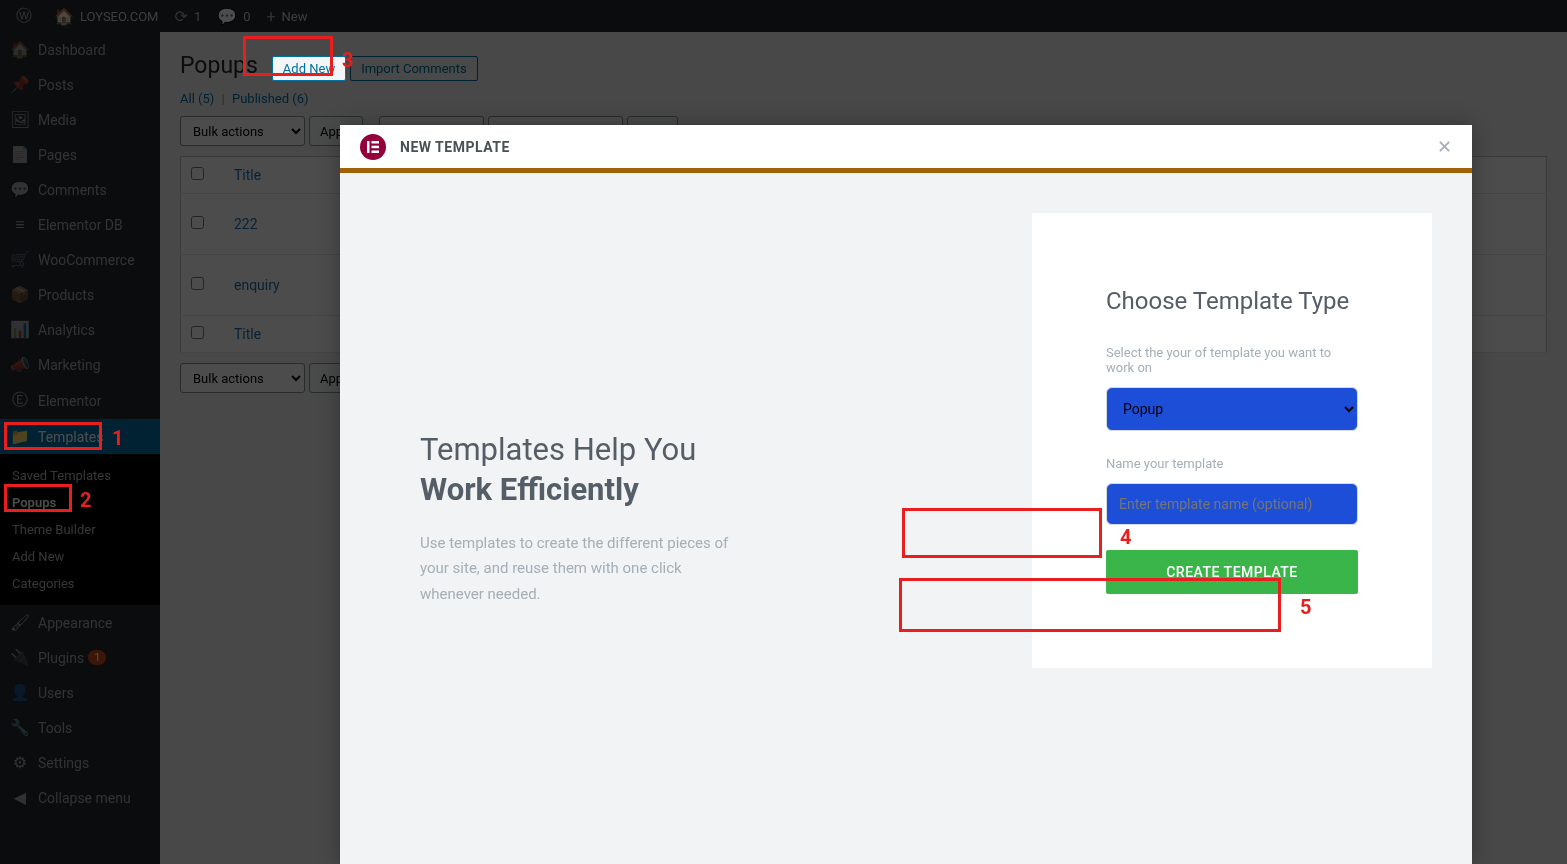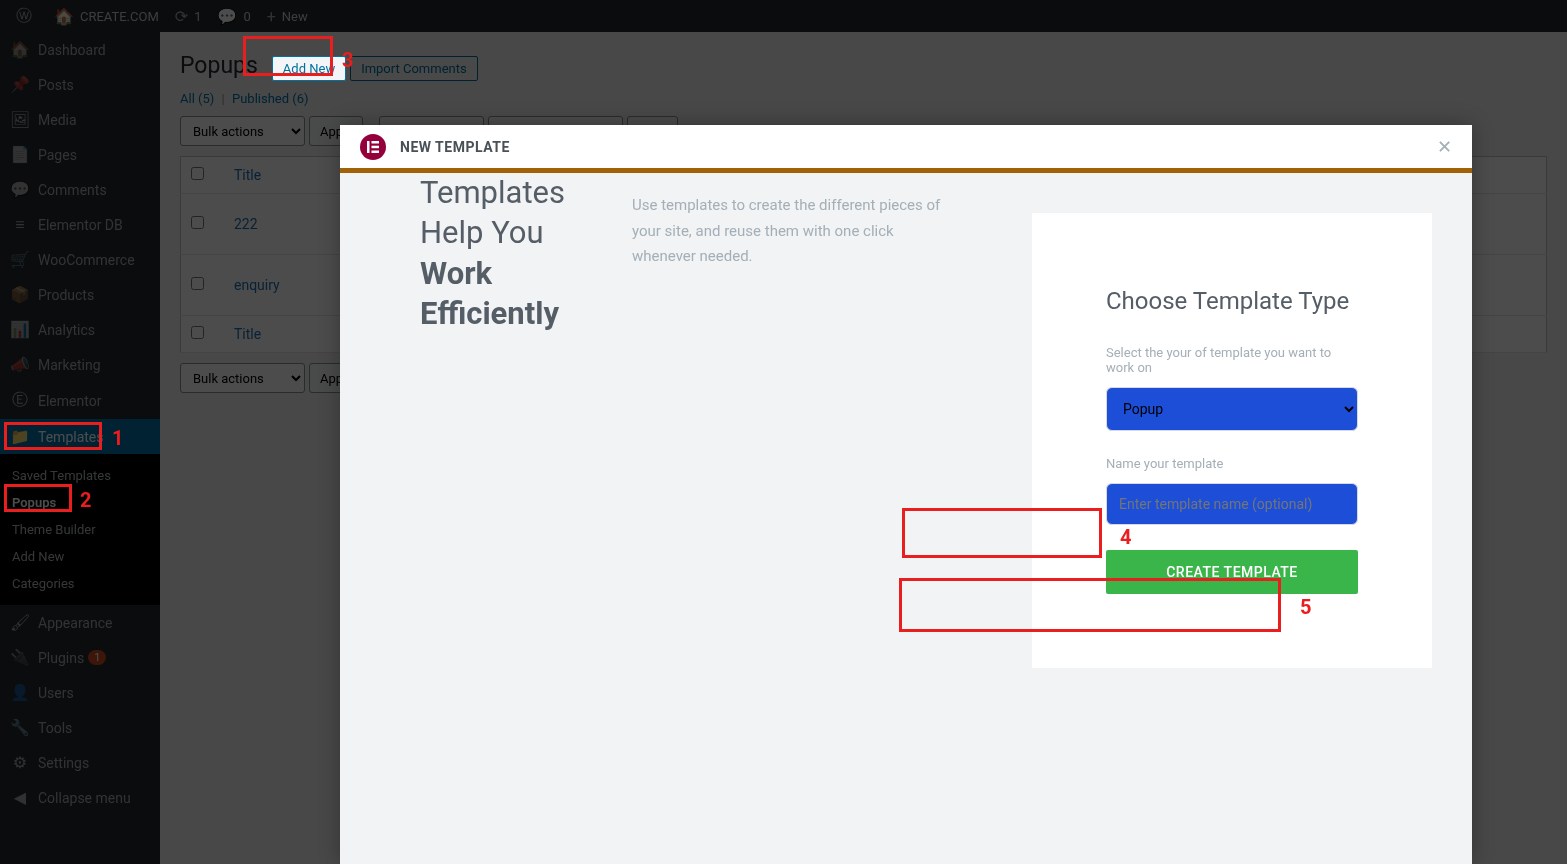--- a/index.html
+++ b/index.html
@@ -39,21 +39,21 @@
 .overlay { position: absolute; inset: 0; background: rgba(0,0,0,.7); z-index: 10; }
 
 
 .modal { position: absolute; top: 125px; left: 340px; right: 95px; bottom: 0; background: #f1f3f5; z-index: 20; box-shadow: 0 0 20px rgba(0,0,0,.3); display: flex; flex-direction: column; }
 .modal-header { height: 48px; background: #fff; border-bottom: 5px solid #a16207; display: flex; align-items: center; padding: 0 20px; position: relative; }
 .modal-header .logo { width: 26px; height: 26px; border-radius: 50%; background: #93003c; display: flex; align-items: center; justify-content: center; margin-right: 14px; }
 .modal-header .logo svg { fill: #fff; }
 .modal-header .title { font-size: 14px; font-weight: 700; color: #495157; letter-spacing: .5px; }
 .modal-header .close { position: absolute; right: 20px; color: #a4afb7; font-size: 18px; cursor: pointer; }
 .modal-body { flex: 1; display: flex; }
-.modal-left { flex: 1; display: flex; justify-content: center; padding: 0 80px; color: #555d66; }
+.modal-left { flex: 1; display: flex; flex-direction: column; justify-content: center; padding: 0 80px; color: #555d66; }
 .modal-left h2 { font-size: 31px; font-weight: 400; color: #555d66; line-height: 1.3; }
 .modal-left h2 strong { font-weight: 700; }
 .modal-left p { margin-top: 20px; font-size: 15px; line-height: 1.7; color: #a4afb7; max-width: 320px; }
 .modal-right { width: 400px; background: #fff; margin: 40px 40px 40px 0; padding: 74px; align-self: flex-start; }
 .modal-right h3 { font-size: 24px; font-weight: 400; color: #555d66; margin-bottom: 30px; }
 .modal-right label { display: block; font-size: 13px; color: #a4afb7; margin-bottom: 12px; }
 .modal-right select, .modal-right input { width: 100%; border: 1px solid #d5dadf; padding: 12px; font-size: 14px; background: #1d4ed8; border-radius: 6px; margin-bottom: 25px; }
 .modal-right .create-btn { width: 100%; padding: 14px; background: #39b54a; color: #fff; border: none; font-size: 14px; font-weight: 500; cursor: pointer; border-radius: 2px; letter-spacing: .5px; }
 
 
@@ -62,21 +62,21 @@
 </style>
 </head>
 <body>
 
 <div class="admin-bar">
   <div class="item">
       <span class="ico">ⓦ</span>
     </div>
   <div class="item">
       <span class="ico">🏠</span>
-      <span>CREATE.COM</span>
+      <span>LOYSEO.COM</span>
     </div>
   <div class="item">
       <span class="ico">⟳</span>
       <span>1</span>
     </div>
   <div class="item">
       <span class="ico">💬</span>
       <span>0</span>
     </div>
   <div class="item">

